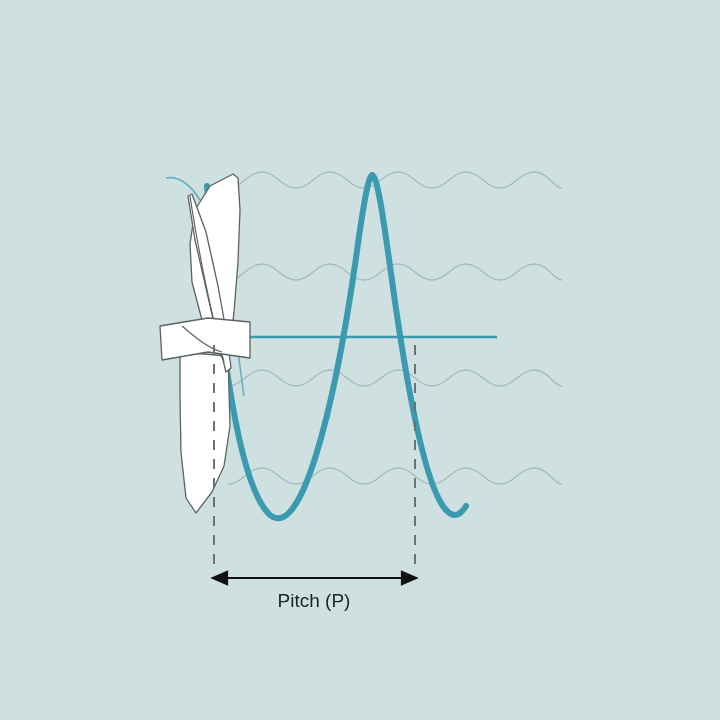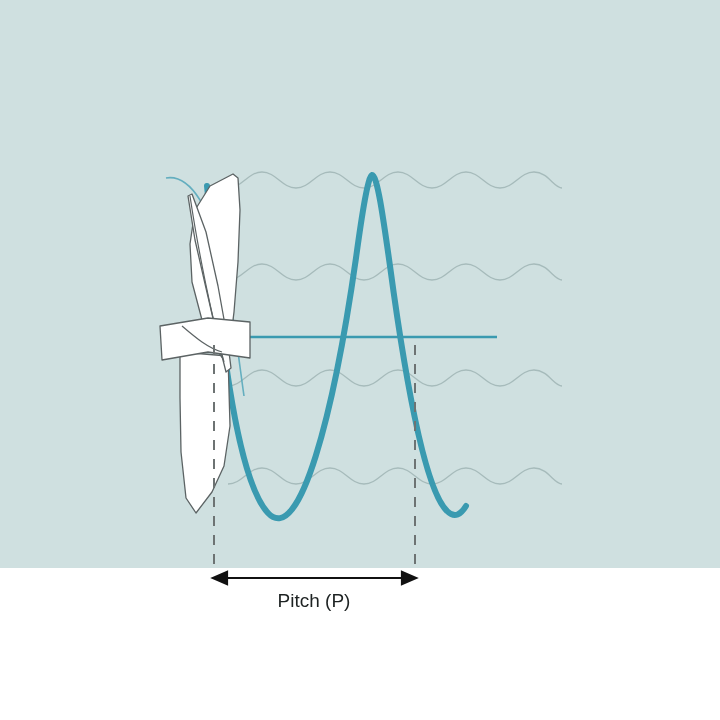--- a/index.html
+++ b/index.html
@@ -8,21 +8,21 @@
   }
   body {
     width: 720px;
     height: 720px;
     overflow: hidden;
     font-family: "Liberation Sans", sans-serif;
   }
   #diagram-root {
     position: relative;
     width: 720px;
-    height: 568px;
+    height: 720px;
     background: #cfe0e0;
   }
   #diagram-svg {
     position: absolute;
     left: 0;
     top: 0;
     width: 720px;
     height: 720px;
     display: block;
   }

